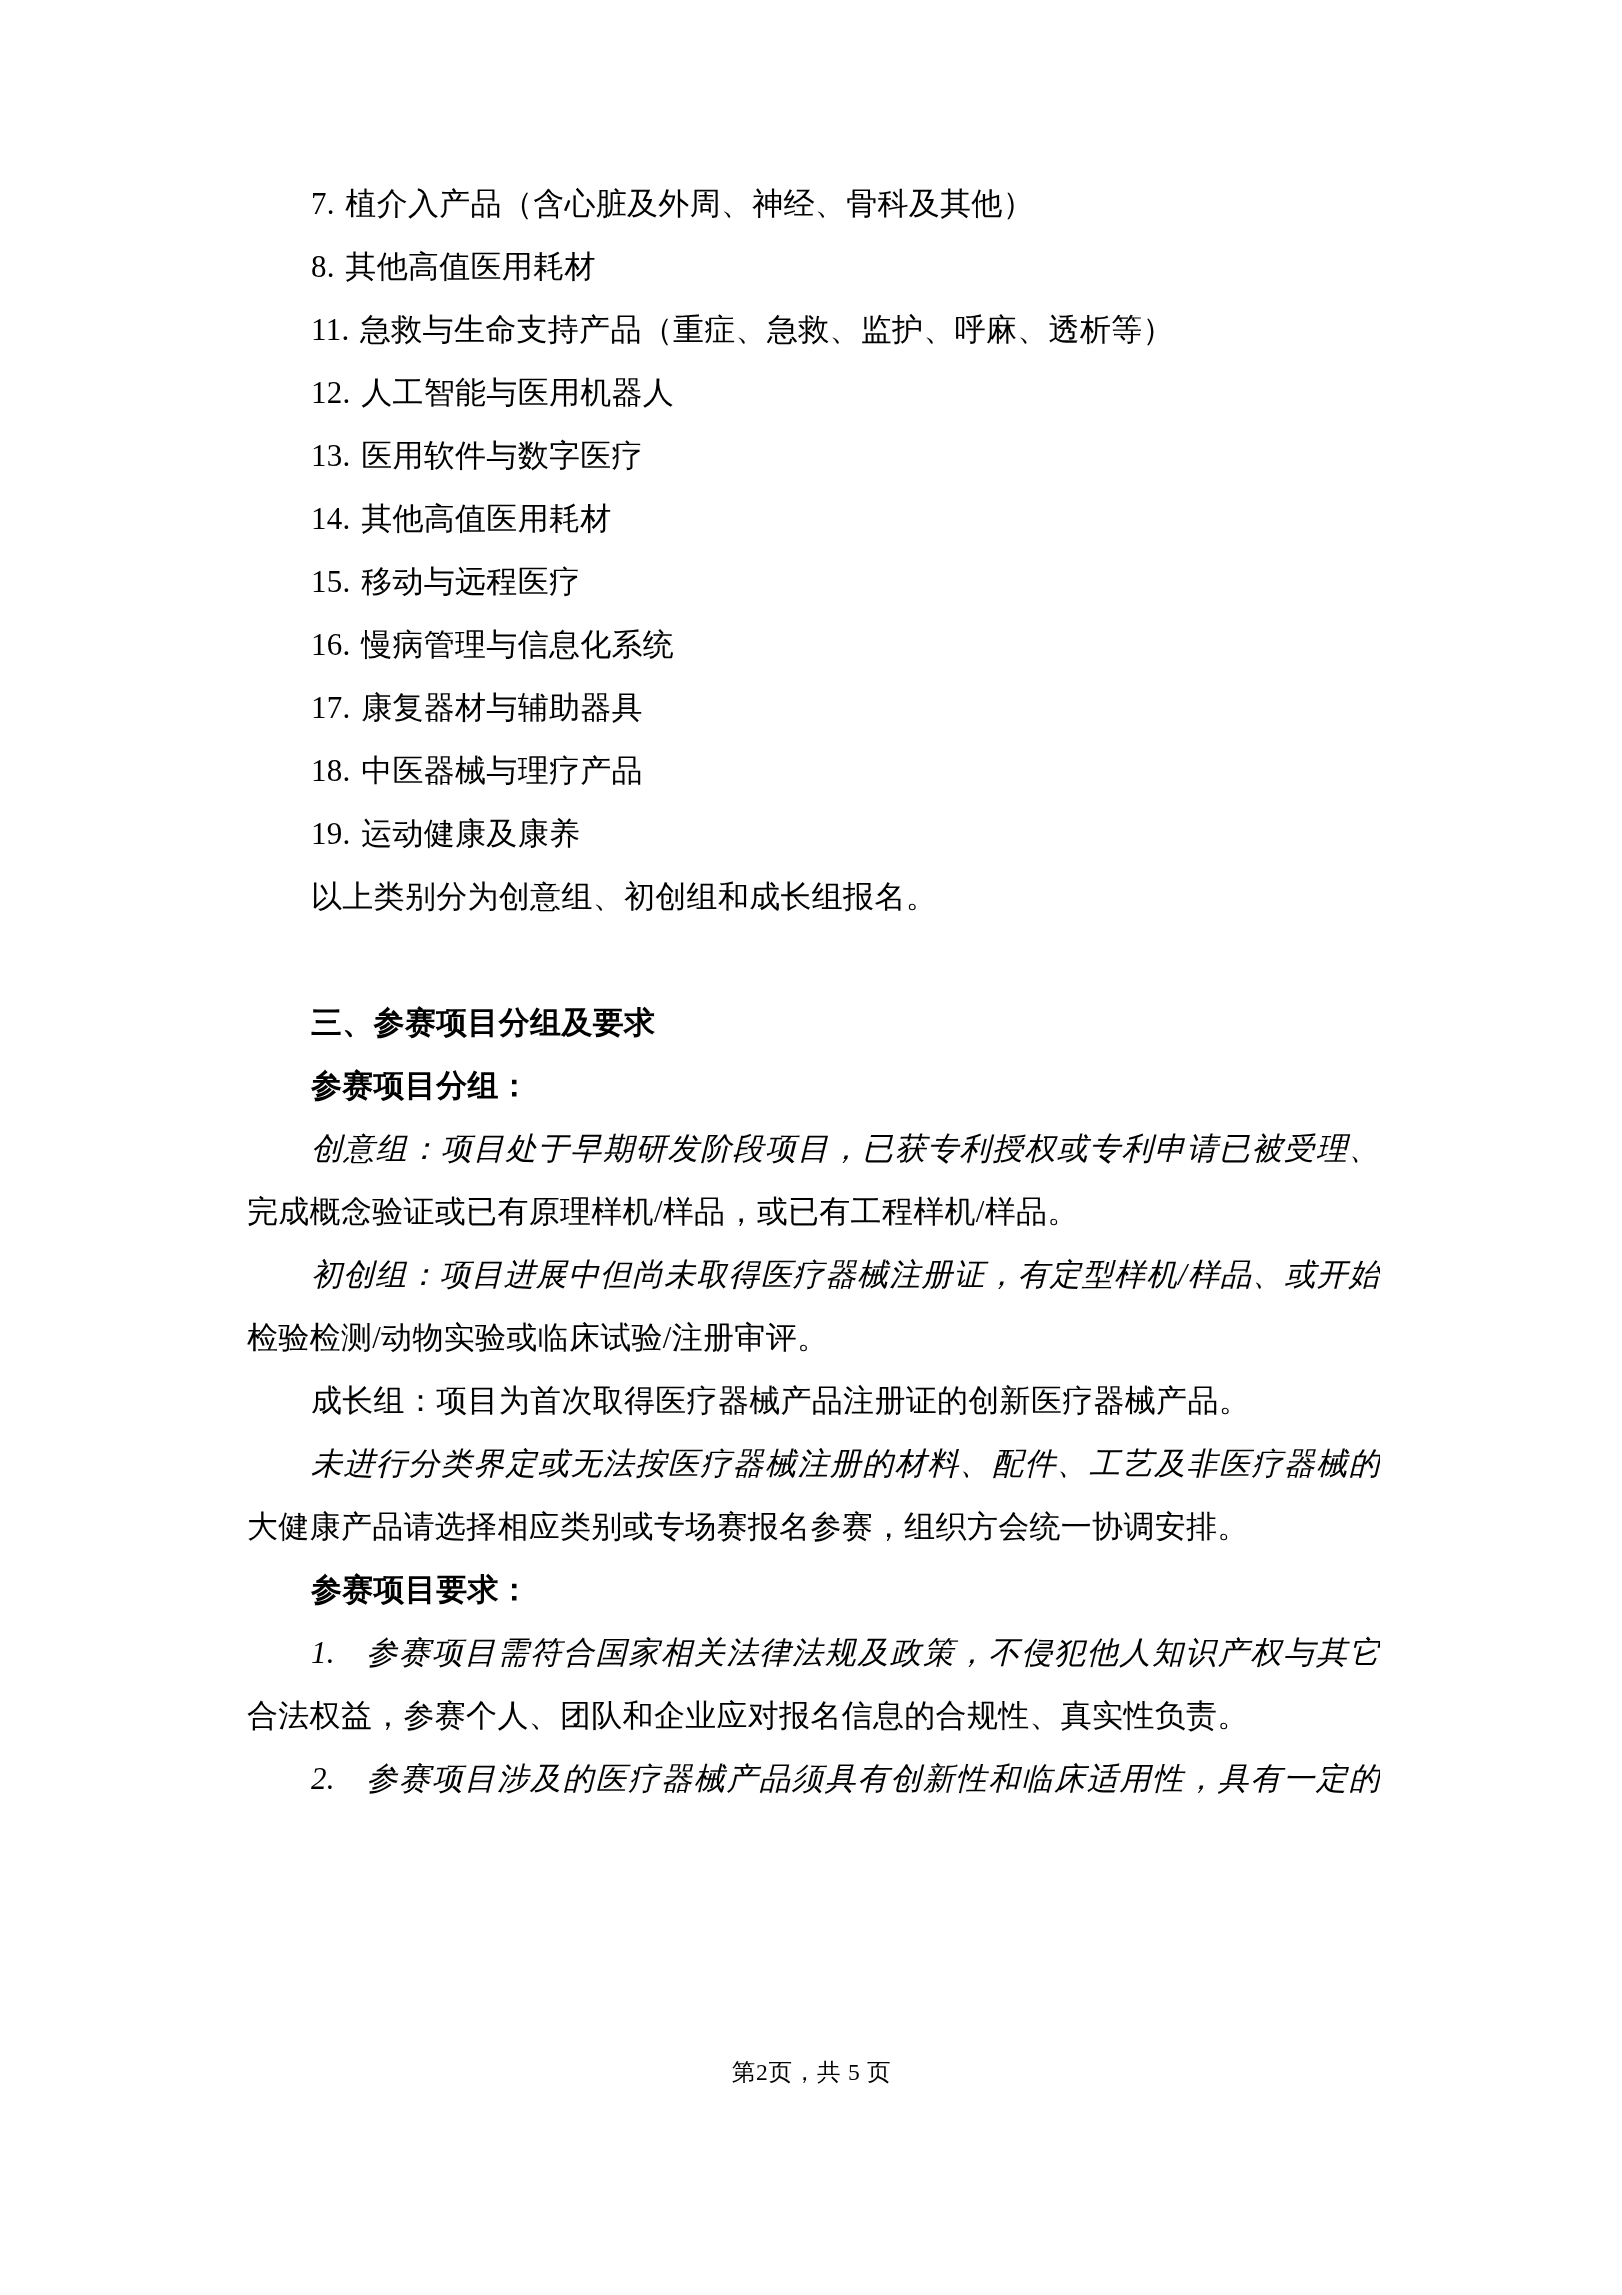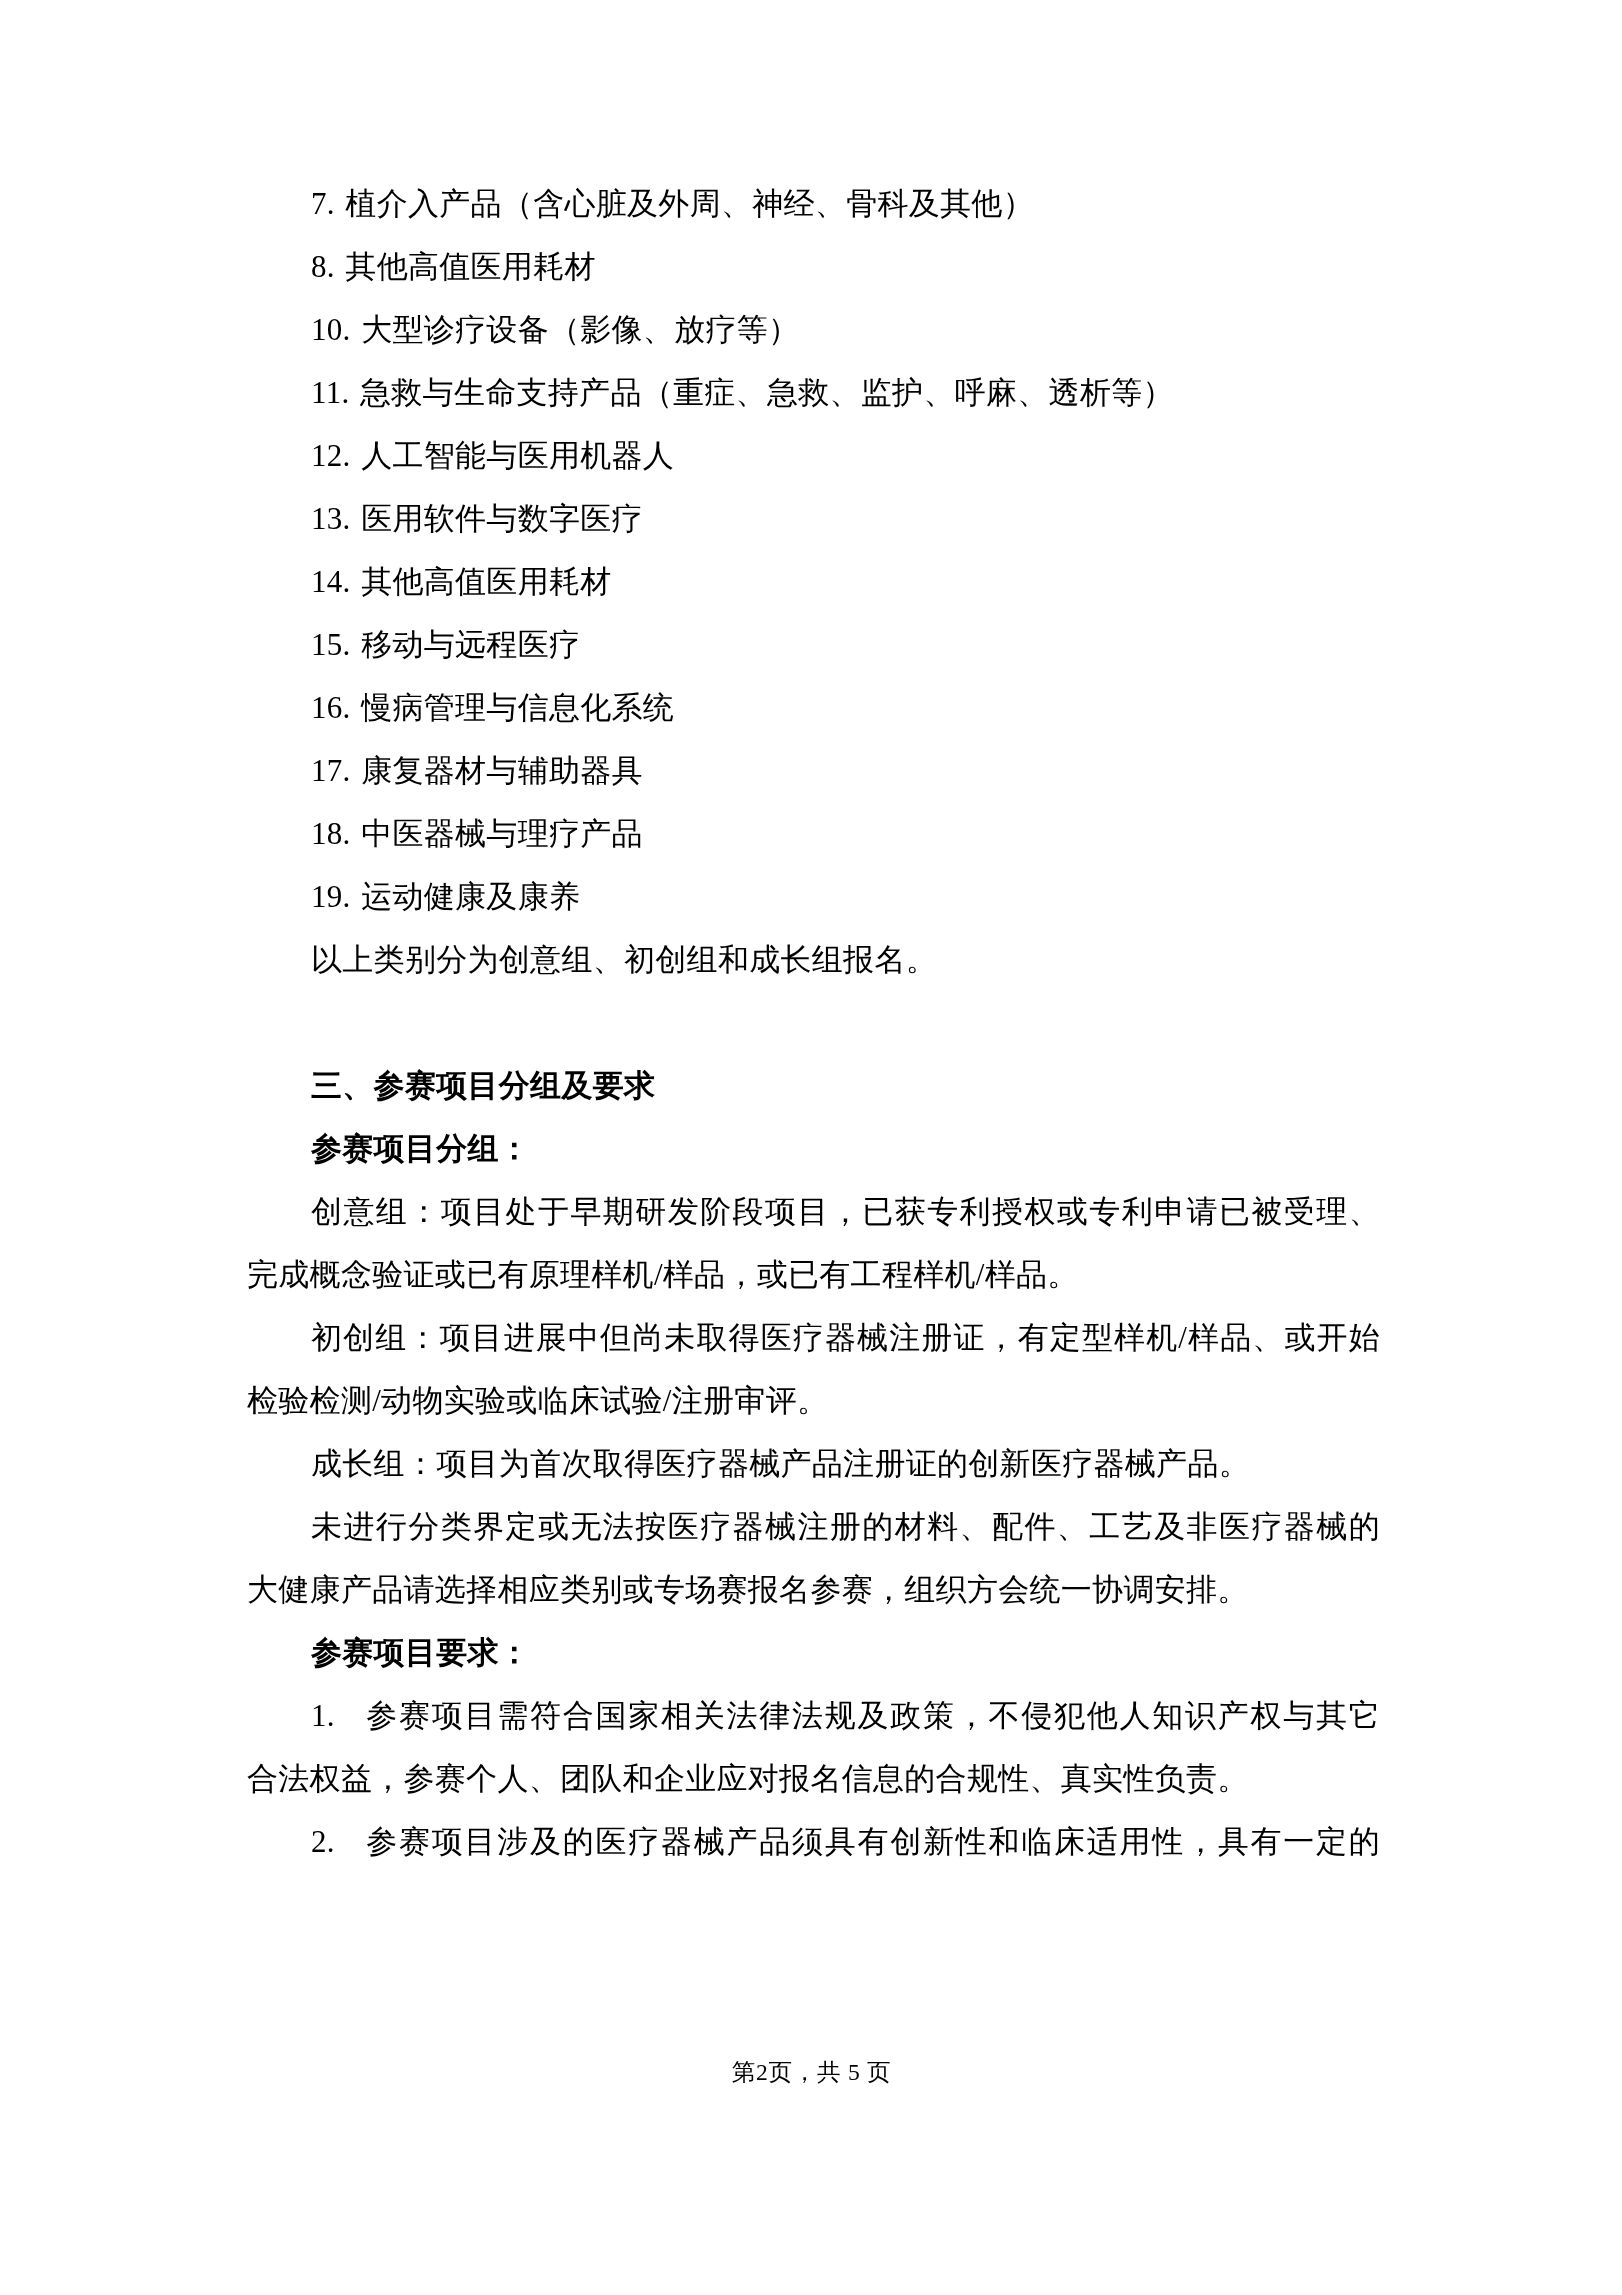--- a/index.html
+++ b/index.html
@@ -29,20 +29,21 @@
     overflow: hidden;
     text-align: left;
     letter-spacing: 0.3px;
   }
   .indent {
     text-indent: 64px;
   }
   .fill {
     text-align: justify;
     text-align-last: justify;
+    font-style: italic;
   }
   .bold {
     font-weight: bold;
   }
   .blank {
     
   }
   .num-list {
     margin-right: 10.5px;
   }
@@ -62,21 +63,20 @@
   }
 </style>
 </head>
 <body>
 
 <div class="page">
   <div class="content">
 
     <div class="line indent"><span class="num-list">7.</span><span>植介入产品（含心脏及外周、神经、骨科及其他）</span></div>
     <div class="line indent"><span class="num-list">8.</span><span>其他高值医用耗材</span></div>
-    <div class="line indent"><span class="num-list">10.</span><span>大型诊疗设备（影像、放疗等）</span></div>
     <div class="line indent"><span class="num-list">11.</span><span>急救与生命支持产品（重症、急救、监护、呼麻、透析等）</span></div>
     <div class="line indent"><span class="num-list">12.</span><span>人工智能与医用机器人</span></div>
     <div class="line indent"><span class="num-list">13.</span><span>医用软件与数字医疗</span></div>
     <div class="line indent"><span class="num-list">14.</span><span>其他高值医用耗材</span></div>
     <div class="line indent"><span class="num-list">15.</span><span>移动与远程医疗</span></div>
     <div class="line indent"><span class="num-list">16.</span><span>慢病管理与信息化系统</span></div>
     <div class="line indent"><span class="num-list">17.</span><span>康复器材与辅助器具</span></div>
     <div class="line indent"><span class="num-list">18.</span><span>中医器械与理疗产品</span></div>
     <div class="line indent"><span class="num-list">19.</span><span>运动健康及康养</span></div>
 

